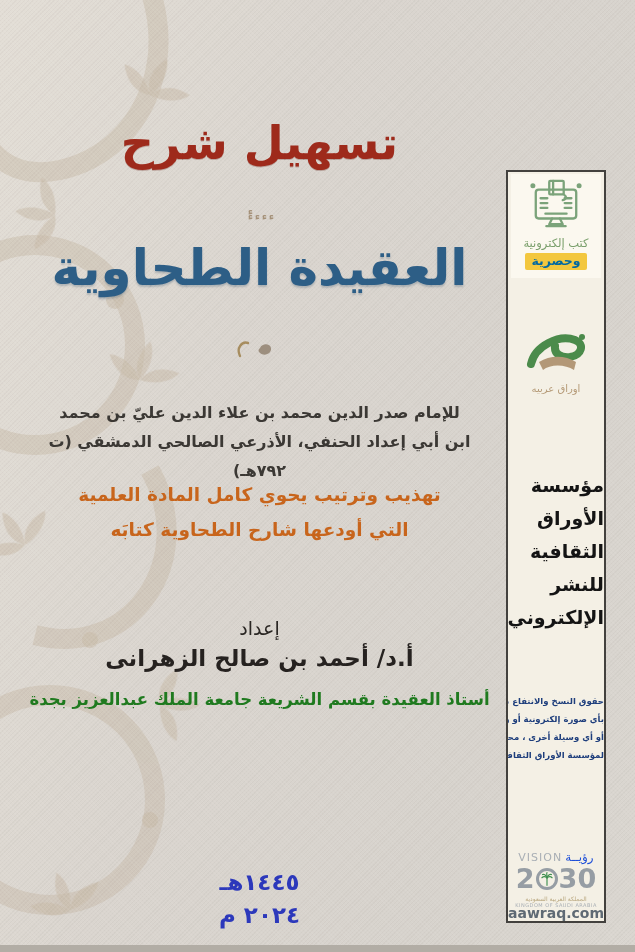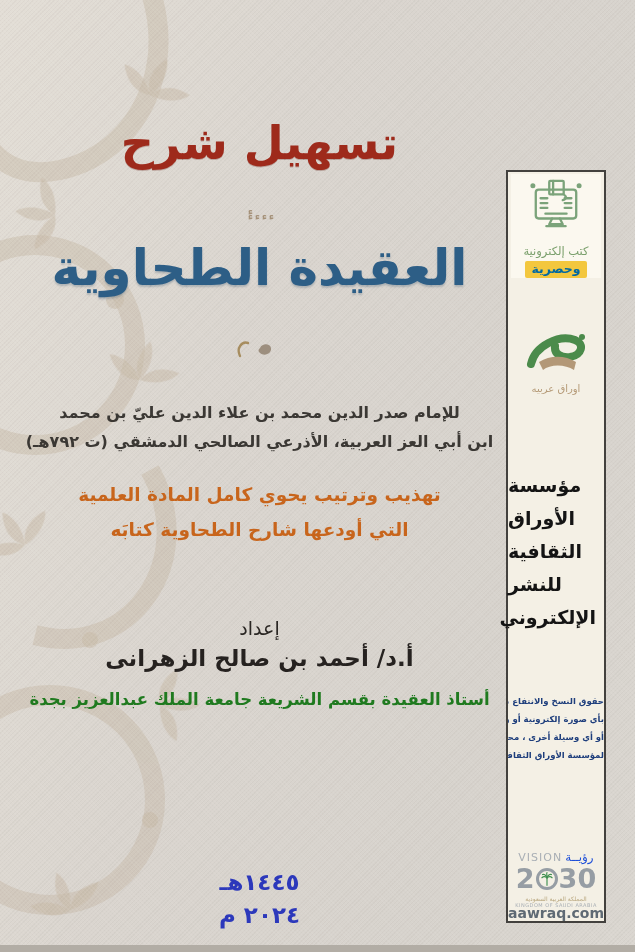--- a/index.html
+++ b/index.html
@@ -30,26 +30,26 @@
   .subtitle{position:absolute;top:477px;width:100%;font-size:18.5px;font-weight:bold;color:#c8651c;line-height:35px;}
   .prepared{position:absolute;top:617px;width:100%;font-size:19px;color:#2a2623;}
   .preparer-name{position:absolute;top:645px;width:100%;font-size:23px;font-weight:bold;color:#262220;}
   .preparer-title{position:absolute;top:690px;width:100%;font-size:16.5px;font-weight:bold;color:#1f7a1f;}
   .dates{position:absolute;top:866px;width:100%;font-size:23px;font-weight:bold;color:#2c38bb;line-height:33px;}
 
   
   .sidebar{position:absolute;left:506px;top:170px;width:100px;height:753px;box-sizing:border-box;
     background:#f4f0e5;border:2px solid #43413e;direction:rtl;}
   .ebooks{position:absolute;top:2px;left:3px;right:3px;height:104px;background:#fbf8ef;text-align:center;padding-top:5px;box-sizing:border-box;}
-  .eb-line1{font-size:11.5px;color:#7ba06d;margin-top:9px;}
+  .eb-line1{font-size:11.5px;color:#7ba06d;margin-top:1px;}
   .eb-line2{display:inline-block;font-size:12.5px;font-weight:bold;color:#0369a1;background:#f3c73e;
     padding:0 6px 2px 6px;border-radius:2px;margin-top:2px;}
   .awraq{position:absolute;top:160px;left:0;right:0;text-align:center;}
   .awraq-label{font-size:10px;color:#b59a77;margin-top:1px;}
-  .pub-words{position:absolute;top:297px;left:0;right:8px;text-align:left;font-size:19px;font-weight:bold;
+  .pub-words{position:absolute;top:297px;left:0;right:0;text-align:right;font-size:19px;font-weight:bold;
     color:#141414;line-height:33px;}
   .copyright{position:absolute;top:520px;left:0;right:0;text-align:center;font-size:8.5px;font-weight:bold;
     color:#1e3e7c;line-height:18px;white-space:nowrap;overflow:hidden;}
   .vision{position:absolute;top:678px;left:0;right:0;text-align:center;direction:ltr;}
   .vision-row1{display:flex;justify-content:center;align-items:center;gap:3px;font-size:11px;color:#a9afb5;letter-spacing:1px;}
   .vision-ar{color:#1d4ed8;font-size:12px;letter-spacing:0;}
   .vision-year{display:flex;justify-content:center;align-items:center;gap:1px;font-size:27px;font-weight:bold;color:#969da4;line-height:30px;}
   .palm-ring{display:inline-flex;align-items:center;justify-content:center;width:22px;height:22px;
     border:3px solid #969da4;border-radius:50%;box-sizing:border-box;}
   .kingdom-ar{font-size:6px;color:#b9a77f;margin-top:1px;}
@@ -95,21 +95,21 @@
   <div class="main-col">
     <div class="supertitle">تسهيل شرح</div>
     <div class="title-marks">ٔ ٔ ٔ ٔ ٔ</div>
     <div class="main-title">العقيدة الطحاوية</div>
     <svg class="signature" width="44" height="24" viewBox="0 0 44 24">
       <path d="M6,18 C2,10 8,3 14,5" stroke="#a78d5f" stroke-width="2.4" fill="none" stroke-linecap="round"></path>
       <path d="M26,10 c2,-5 10,-5 11,0 c1,5 -6,9 -11,5 c-2,-2 -2,-3 0,-5 z" fill="#8d7d6a" opacity="0.8"></path>
     </svg>
     <div class="author">
       <div>للإمام صدر الدين محمد بن علاء الدين عليّ بن محمد</div>
-      <div>ابن أبي العز العربية، الأذرعي الصالحي الدمشقي (ت ٧٩٢هـ)</div>
+      <div>ابن أبي إعداد الحنفي، الأذرعي الصالحي الدمشقي (ت ٧٩٢هـ)</div>
     </div>
     <div class="subtitle">
       <div>تهذيب وترتيب يحوي كامل المادة العلمية</div>
       <div>التي أودعها شارح الطحاوية كتابَه</div>
     </div>
     <div class="prepared">إعداد</div>
     <div class="preparer-name">أ.د/ أحمد بن صالح الزهرانى</div>
     <div class="preparer-title">أستاذ العقيدة بقسم الشريعة جامعة الملك عبدالعزيز  بجدة</div>
     <div class="dates">
       <div>١٤٤٥هـ</div>

